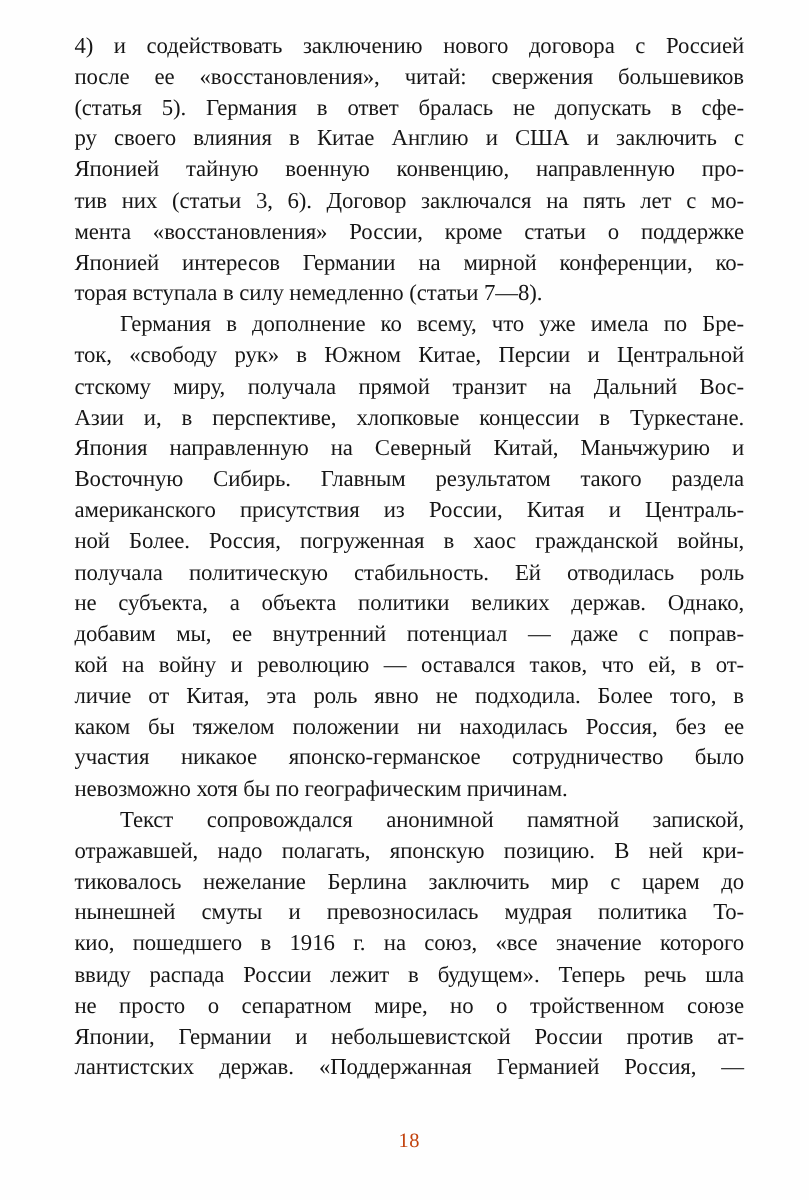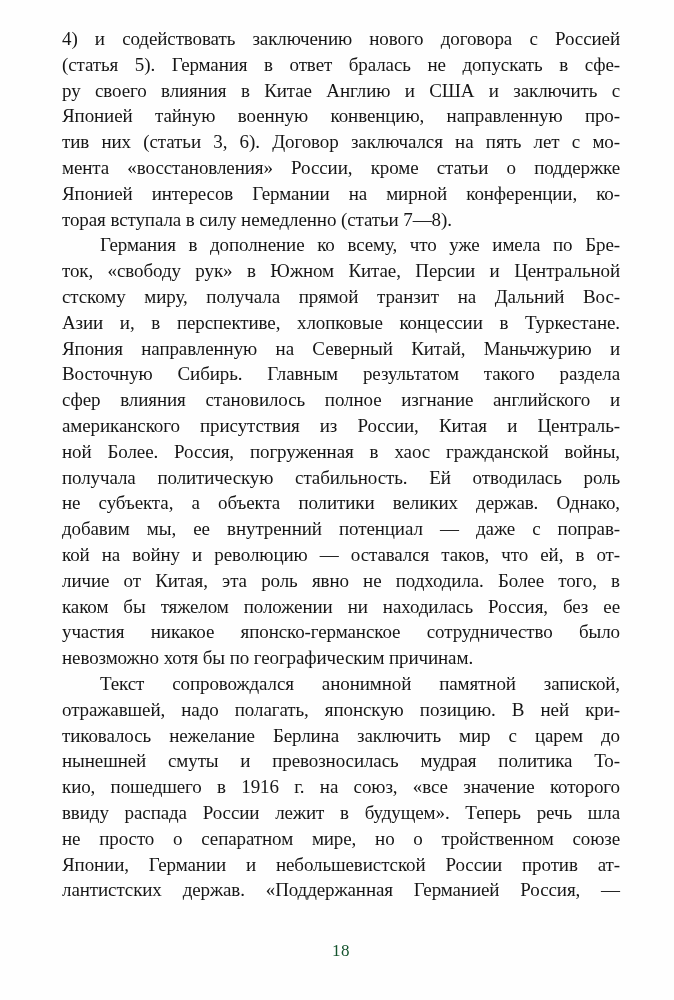--- a/index.html
+++ b/index.html
@@ -44,43 +44,43 @@
     
   }
   .page-number {
     position: absolute;
     left: 62px;
     width: 558px;
     top: 941px;
     text-align: center;
     font-size: 17px;
     letter-spacing: 0.5px;
-    color: #14532d;
+    color: #c2410c;
   }
 </style>
 </head>
 <body>
 
 <div class="page">
   <div class="text-block" id="text-block">
       <div class="line justify">4) и содействовать заключению нового договора с Россией</div>
+      <div class="line justify">после ее «восстановления», читай: свержения большевиков</div>
       <div class="line justify">(статья 5). Германия в ответ бралась не допускать в сфе-</div>
       <div class="line justify">ру своего влияния в Китае Англию и США и заключить с</div>
       <div class="line justify">Японией тайную военную конвенцию, направленную про-</div>
       <div class="line justify">тив них (статьи 3, 6). Договор заключался на пять лет с мо-</div>
       <div class="line justify">мента «восстановления» России, кроме статьи о поддержке</div>
       <div class="line justify">Японией интересов Германии на мирной конференции, ко-</div>
       <div class="line">торая вступала в силу немедленно (статьи 7—8).</div>
       <div class="line justify indent">Германия в дополнение ко всему, что уже имела по Бре-</div>
       <div class="line justify">ток, «свободу рук» в Южном Китае, Персии и Центральной</div>
       <div class="line justify">стскому миру, получала прямой транзит на Дальний Вос-</div>
       <div class="line justify">Азии и, в перспективе, хлопковые концессии в Туркестане.</div>
       <div class="line justify">Япония направленную на Северный Китай, Маньчжурию и</div>
       <div class="line justify">Восточную Сибирь. Главным результатом такого раздела</div>
-      <div class="line justify">сфер влияния становилось полное изгнание английского и</div>
       <div class="line justify">американского присутствия из России, Китая и Централь-</div>
       <div class="line justify">ной Более. Россия, погруженная в хаос гражданской войны,</div>
       <div class="line justify">получала политическую стабильность. Ей отводилась роль</div>
       <div class="line justify">не субъекта, а объекта политики великих держав. Однако,</div>
       <div class="line justify">добавим мы, ее внутренний потенциал — даже с поправ-</div>
       <div class="line justify">кой на войну и революцию — оставался таков, что ей, в от-</div>
       <div class="line justify">личие от Китая, эта роль явно не подходила. Более того, в</div>
       <div class="line justify">каком бы тяжелом положении ни находилась Россия, без ее</div>
       <div class="line justify">участия никакое японско-германское сотрудничество было</div>
       <div class="line">невозможно хотя бы по географическим причинам.</div>

